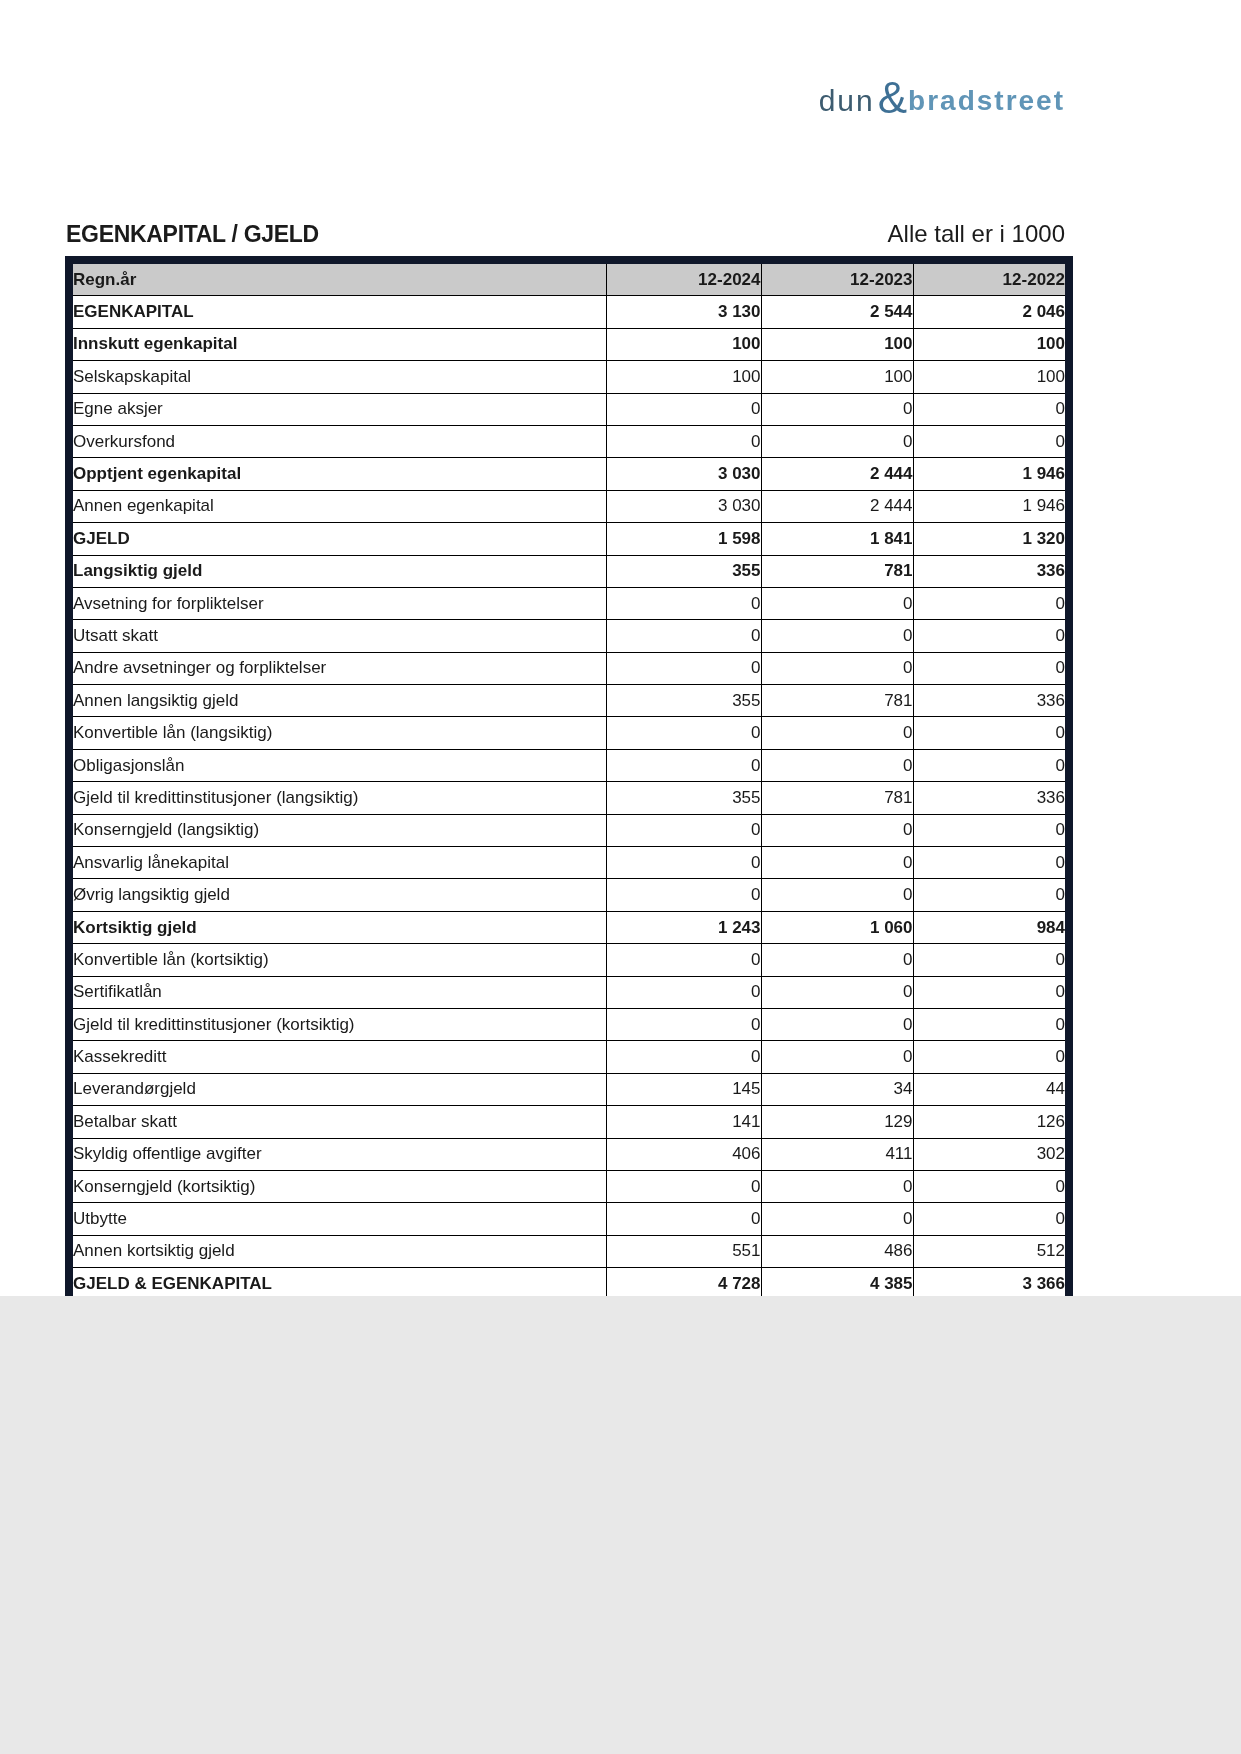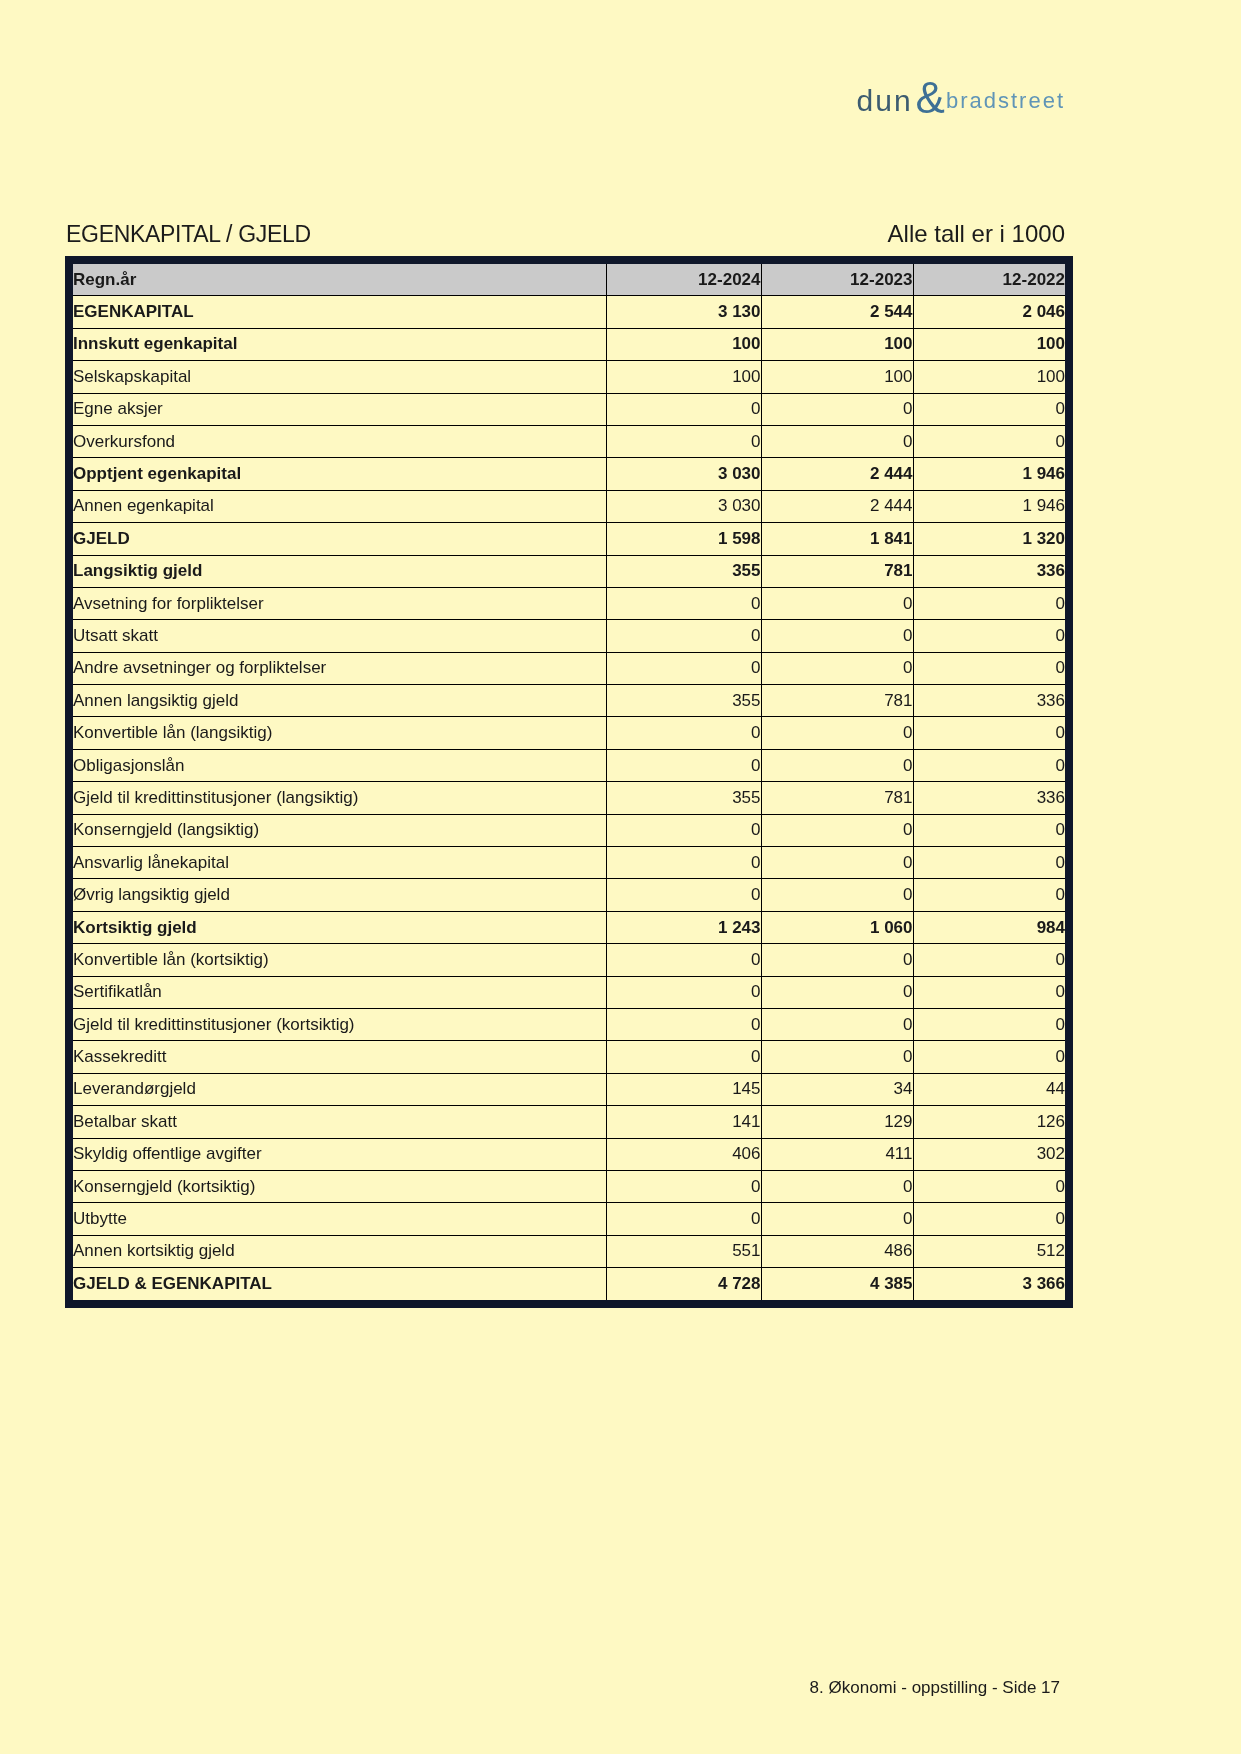--- a/index.html
+++ b/index.html
@@ -1,44 +1,44 @@
 <!DOCTYPE html>
 <html><head>
 <meta charset="utf-8">
 <style>
   html,body { margin:0; padding:0; background:#e8e8e8; }
   .page {
     position:relative;
-    width:1241px; height:1754px;
+    width:1241px; height:1296px;
     margin:0 auto;
-    background:#fef9c3;
+    background:#ffffff;
     font-family:"Liberation Sans", sans-serif;
     color:#1a1a1a;
     overflow:hidden;
   }
 
   
   .logo {
     position:absolute;
     top:76px; right:176px;
     display:flex; align-items:center;
     line-height:1;
     user-select:none;
   }
   .logo .word1 { font-size:30px; font-weight:400; letter-spacing:2px; color:#3d5c70; }
   .logo .amp   { font-size:44px; font-weight:400; color:#3e7095; margin:0 1px 6px 3px; }
-  .logo .word2 { font-size:22px; font-weight:400; letter-spacing:2px; color:#6095b7; }
+  .logo .word2 { font-size:28px; font-weight:700; letter-spacing:2px; color:#6095b7; }
 
   
   .titlebar {
     position:absolute;
     left:66px; top:220px; width:999px;
     display:flex; justify-content:space-between; align-items:baseline;
   }
-  .title { font-size:23px; font-weight:normal; letter-spacing:-0.3px; color:#1b1b1b; }
+  .title { font-size:23px; font-weight:bold; letter-spacing:-0.3px; color:#1b1b1b; }
   .note  { font-size:24px; color:#1b1b1b; }
 
   
   table.balance {
     position:absolute;
     left:65px; top:256px;
     width:1000px;
     border-collapse:collapse;
     table-layout:fixed;
     border:8px solid #0f172a;

